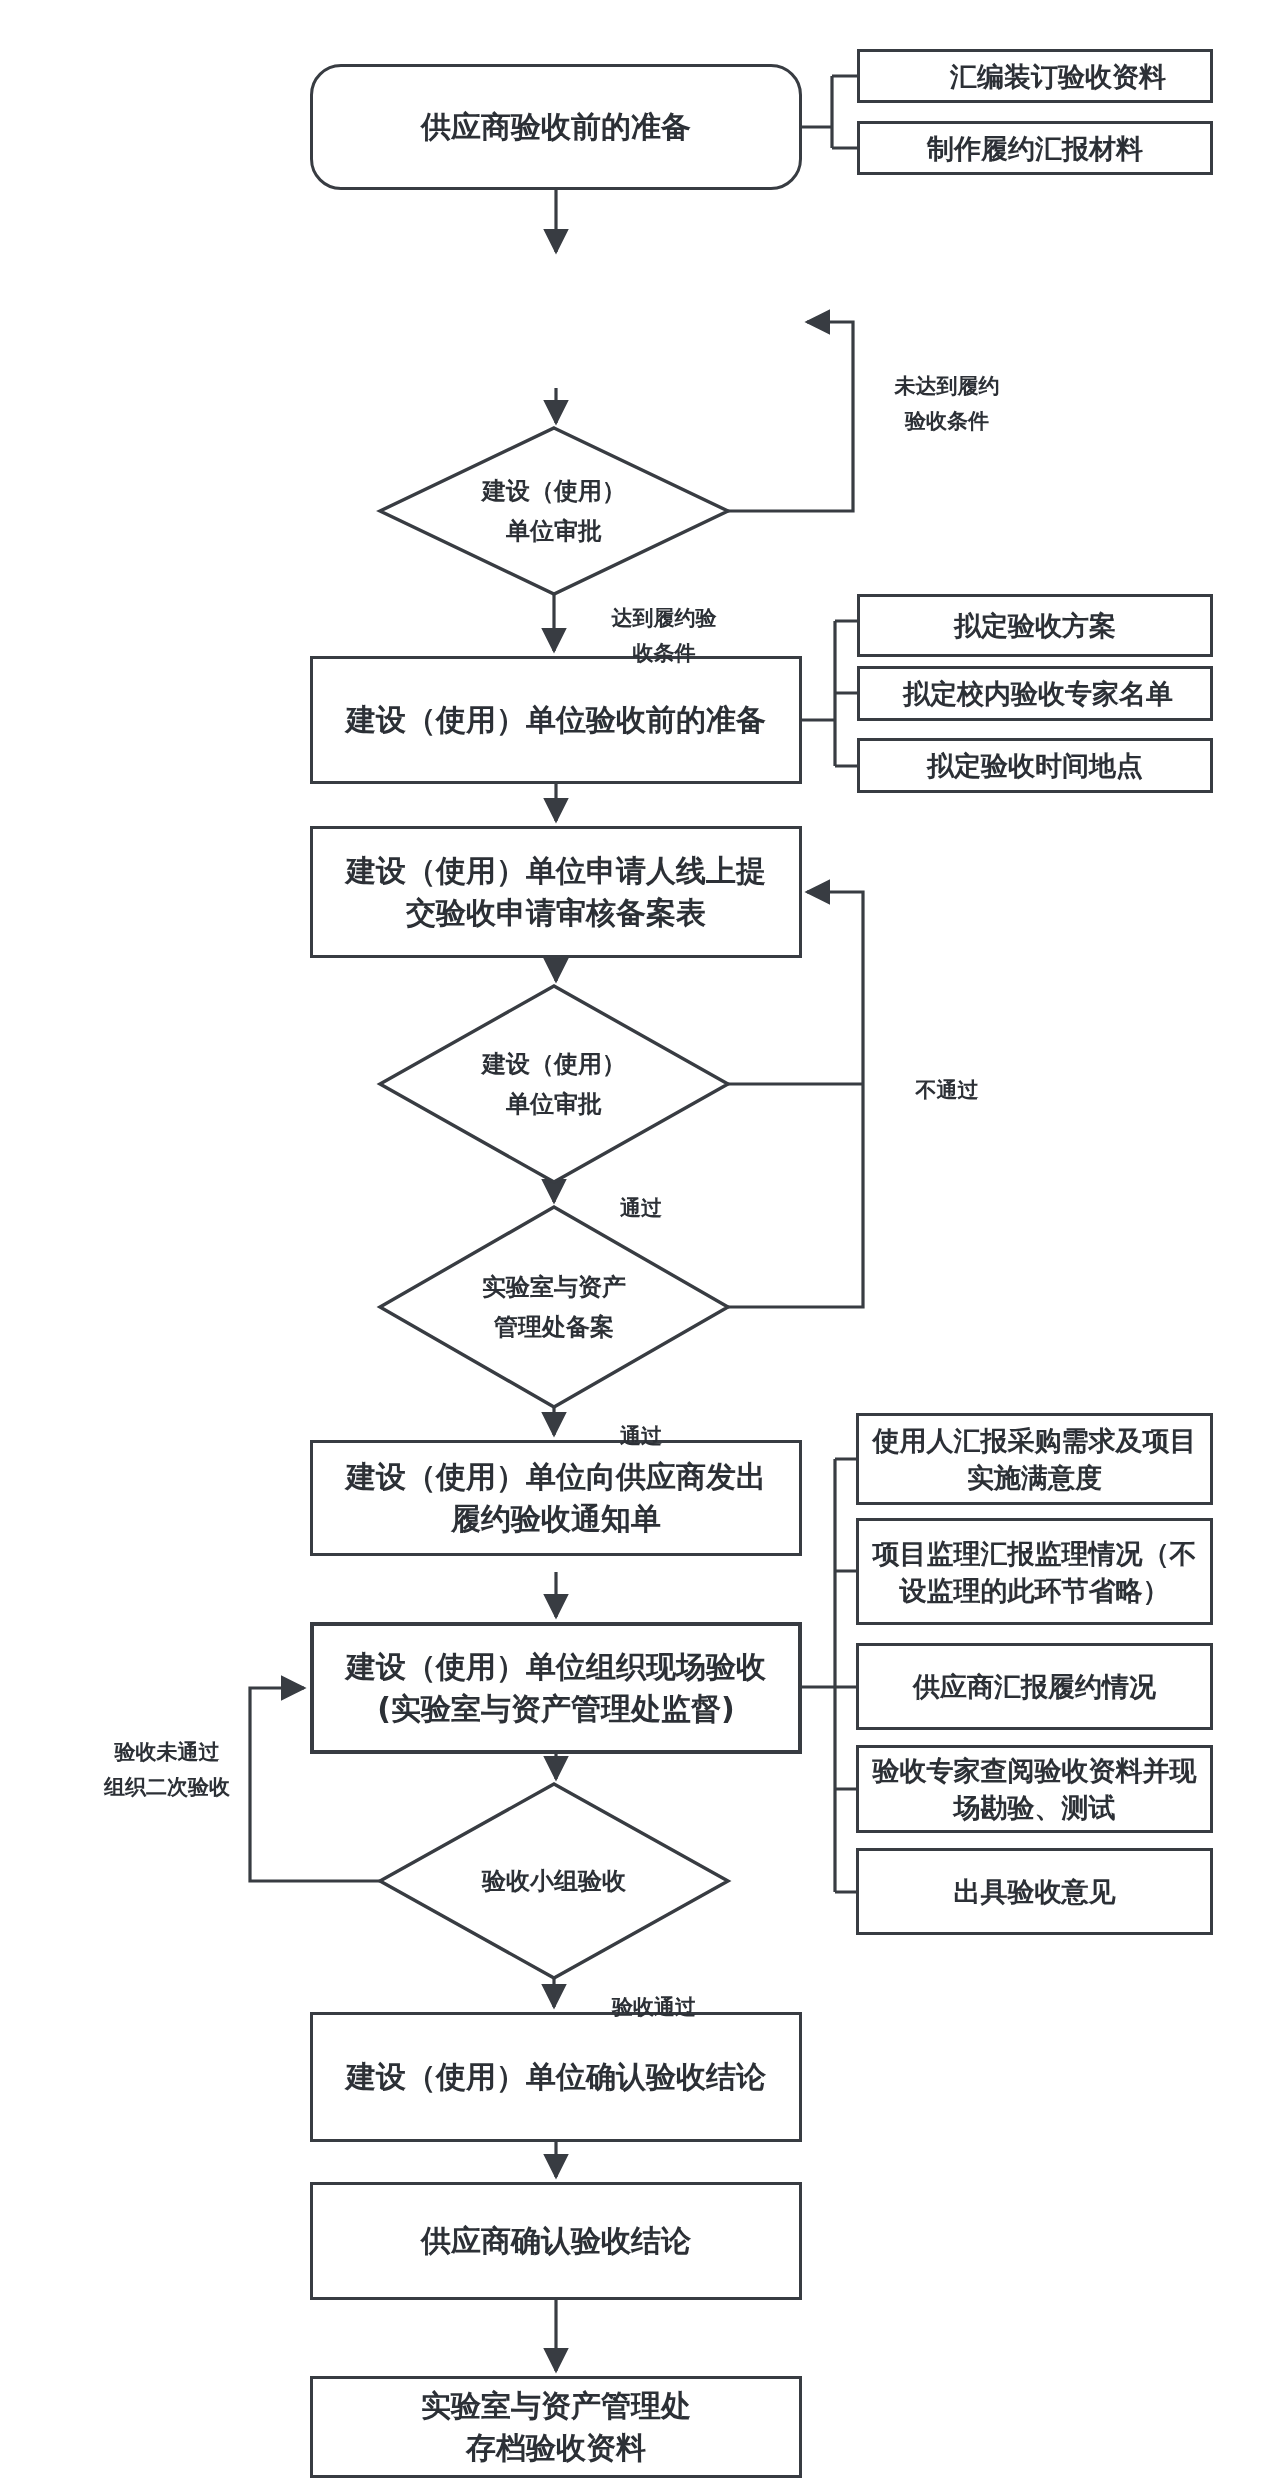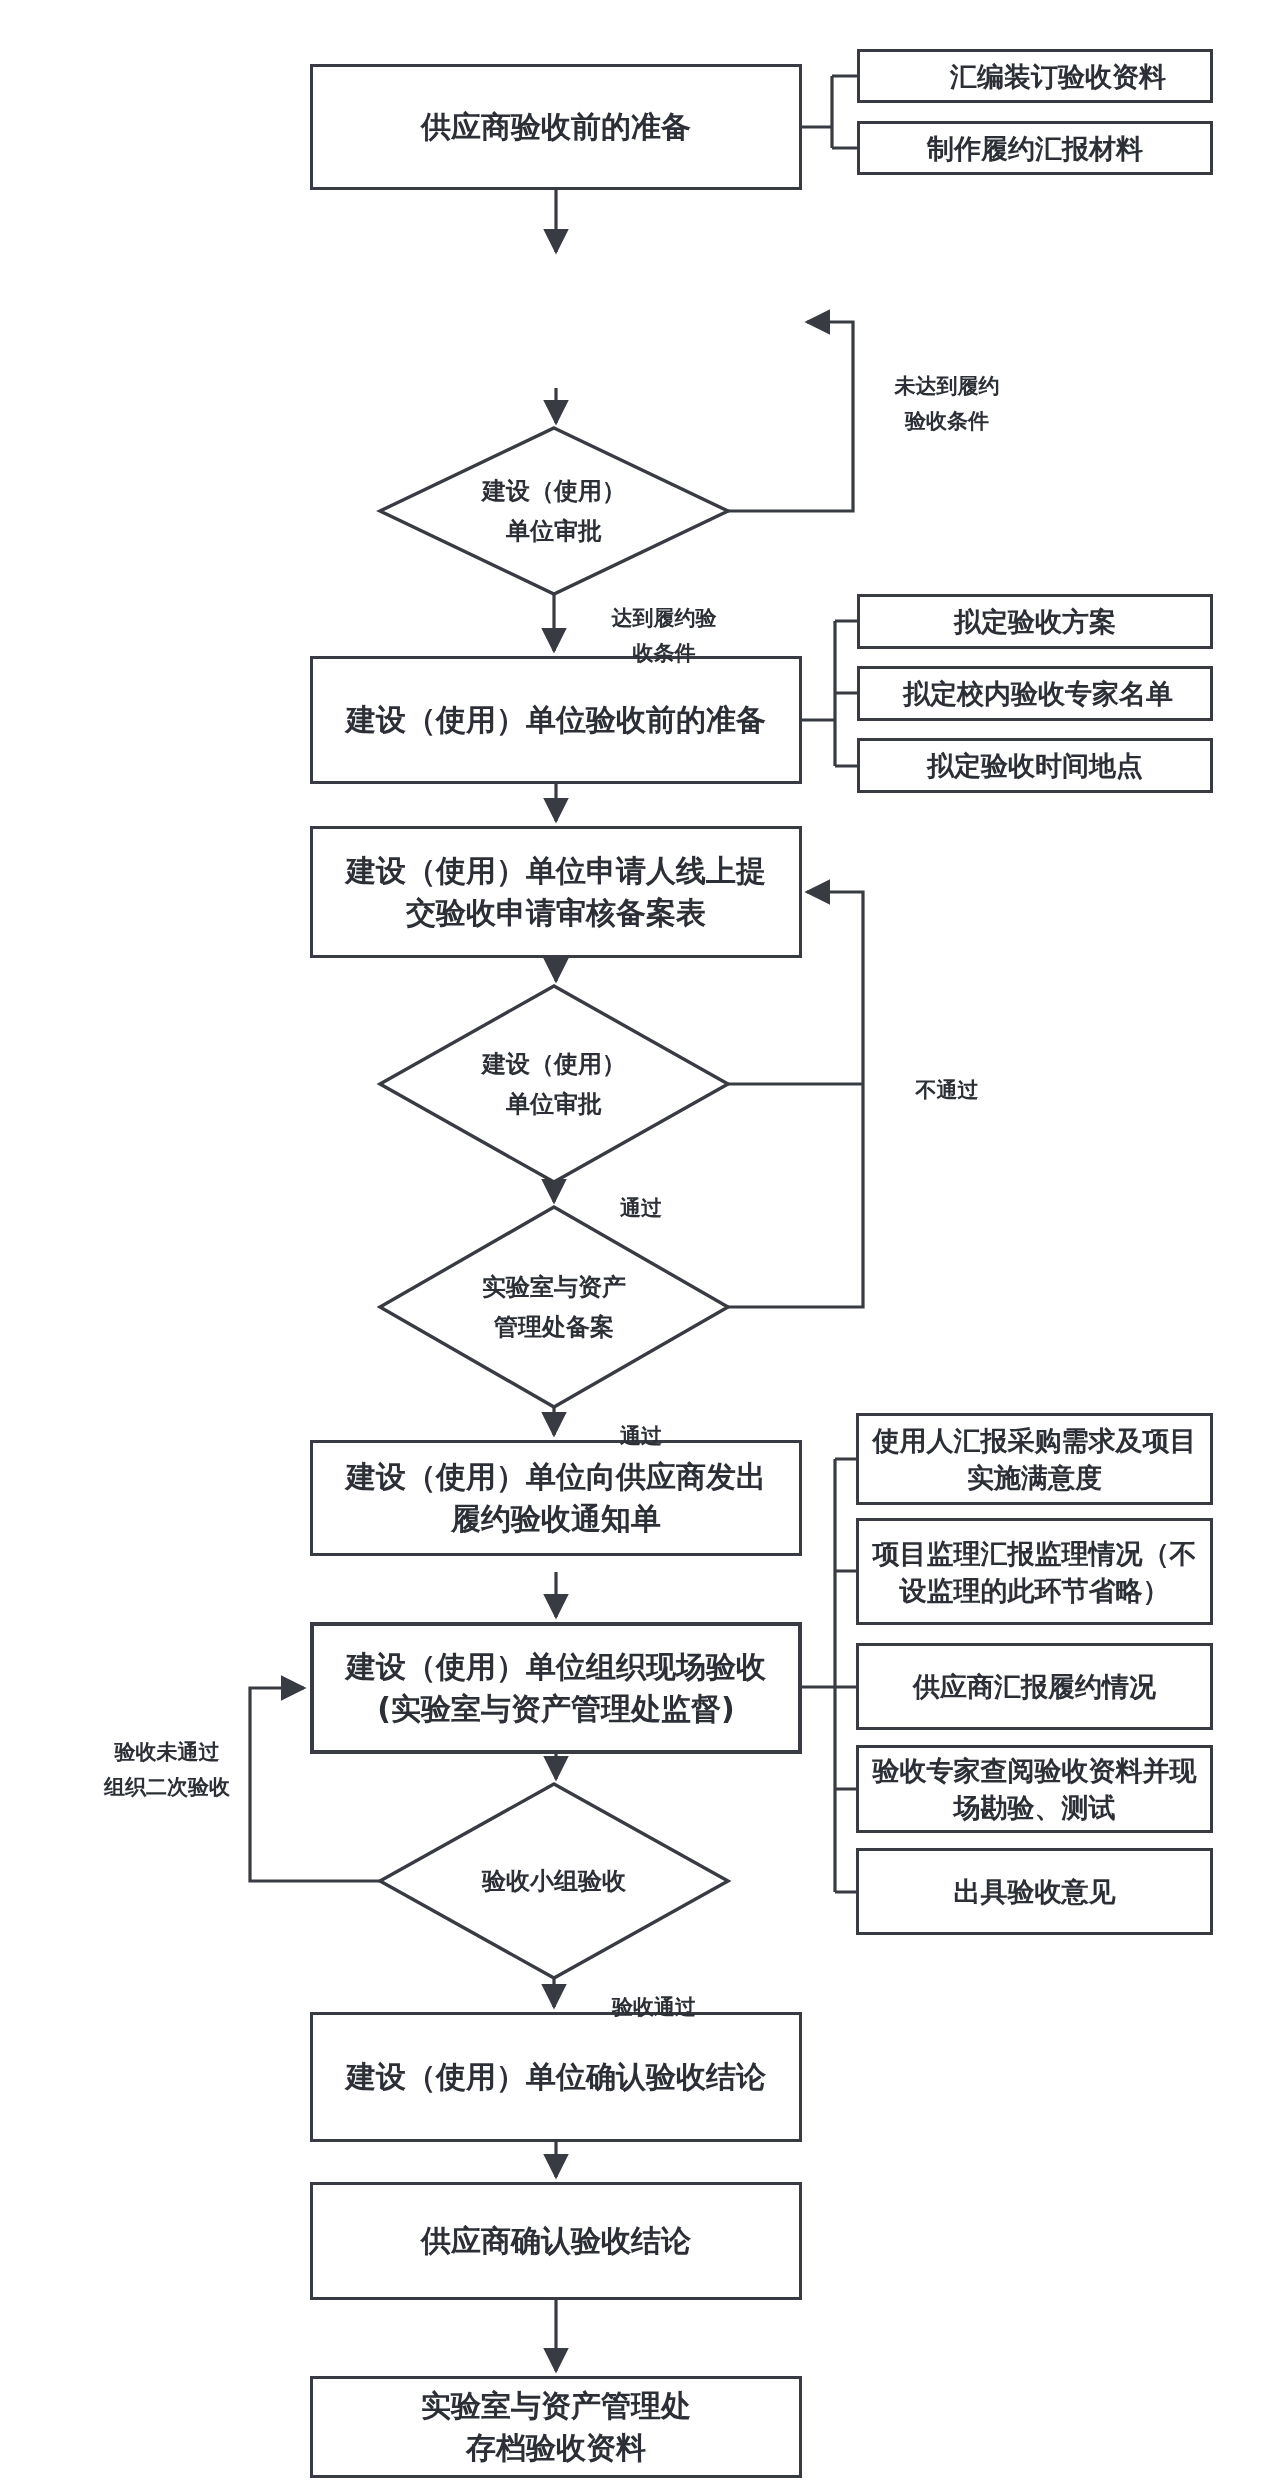--- a/index.html
+++ b/index.html
@@ -74,21 +74,21 @@
     <path d="M802,720 H835 M835,621 V766 M835,621 H858 M835,693 H858 M835,766 H858"></path>
 
     <path d="M801,1687 H857 M835,1459 V1892 M835,1459 H857 M835,1571 H857 M835,1789 H857 M835,1892 H857"></path>
 
     <polygon fill="#ffffff" stroke-width="3.4" points="554,428 728,511 554,594 380,511"></polygon>
     <polygon fill="#ffffff" stroke-width="3.4" points="554,986 728,1084 554,1182 380,1084"></polygon>
     <polygon fill="#ffffff" stroke-width="3.4" points="554,1207 728,1307 554,1407 380,1307"></polygon>
     <polygon fill="#ffffff" stroke-width="3.4" points="554,1784 728,1881 554,1978 380,1881"></polygon>
   </svg>
 
-  <div class="node main" style="top:64px;height:126px;">供应商验收前的准备</div>
+  <div class="node main" style="top:64px;height:126px;border-radius:31px;">供应商验收前的准备</div>
   <div class="node main" style="top:656px;height:128px;">建设（使用）单位验收前的准备</div>
   <div class="node main" style="top:826px;height:132px;">建设（使用）单位申请人线上提
 交验收申请审核备案表</div>
   <div class="node main" style="top:1440px;height:116px;">建设（使用）单位向供应商发出
 履约验收通知单</div>
   <div class="node main heavy" style="top:1622px;height:132px;">建设（使用）单位组织现场验收
 (实验室与资产管理处监督)</div>
   <div class="node main" style="top:2012px;height:130px;">建设（使用）单位确认验收结论</div>
   <div class="node main" style="top:2182px;height:118px;">供应商确认验收结论</div>
   <div class="node main heavy" style="top:2376px;height:102px;border-width:3px;">实验室与资产管理处
@@ -98,21 +98,21 @@
 单位审批</div>
   <div class="dtext" style="top:1023px;">建设（使用）
 单位审批</div>
   <div class="dtext" style="top:1246px;">实验室与资产
 管理处备案</div>
   <div class="dtext" style="top:1820px;">验收小组验收</div>
 
   <div class="node side" style="top:49px;height:54px;padding-left:46px;">汇编装订验收资料</div>
   <div class="node side" style="top:121px;height:54px;">制作履约汇报材料</div>
 
-  <div class="node side" style="top:594px;height:55px;">拟定验收方案</div>
+  <div class="node side" style="top:594px;height:63px;">拟定验收方案</div>
   <div class="node side" style="top:666px;height:55px;padding-left:6px;">拟定校内验收专家名单</div>
   <div class="node side" style="top:738px;height:55px;">拟定验收时间地点</div>
 
   <div class="node sideb" style="top:1413px;height:92px;">使用人汇报采购需求及项目
 实施满意度</div>
   <div class="node sideb" style="top:1518px;height:107px;">项目监理汇报监理情况（不
 设监理的此环节省略）</div>
   <div class="node sideb" style="top:1643px;height:87px;">供应商汇报履约情况</div>
   <div class="node sideb" style="top:1745px;height:88px;">验收专家查阅验收资料并现
 场勘验、测试</div>

